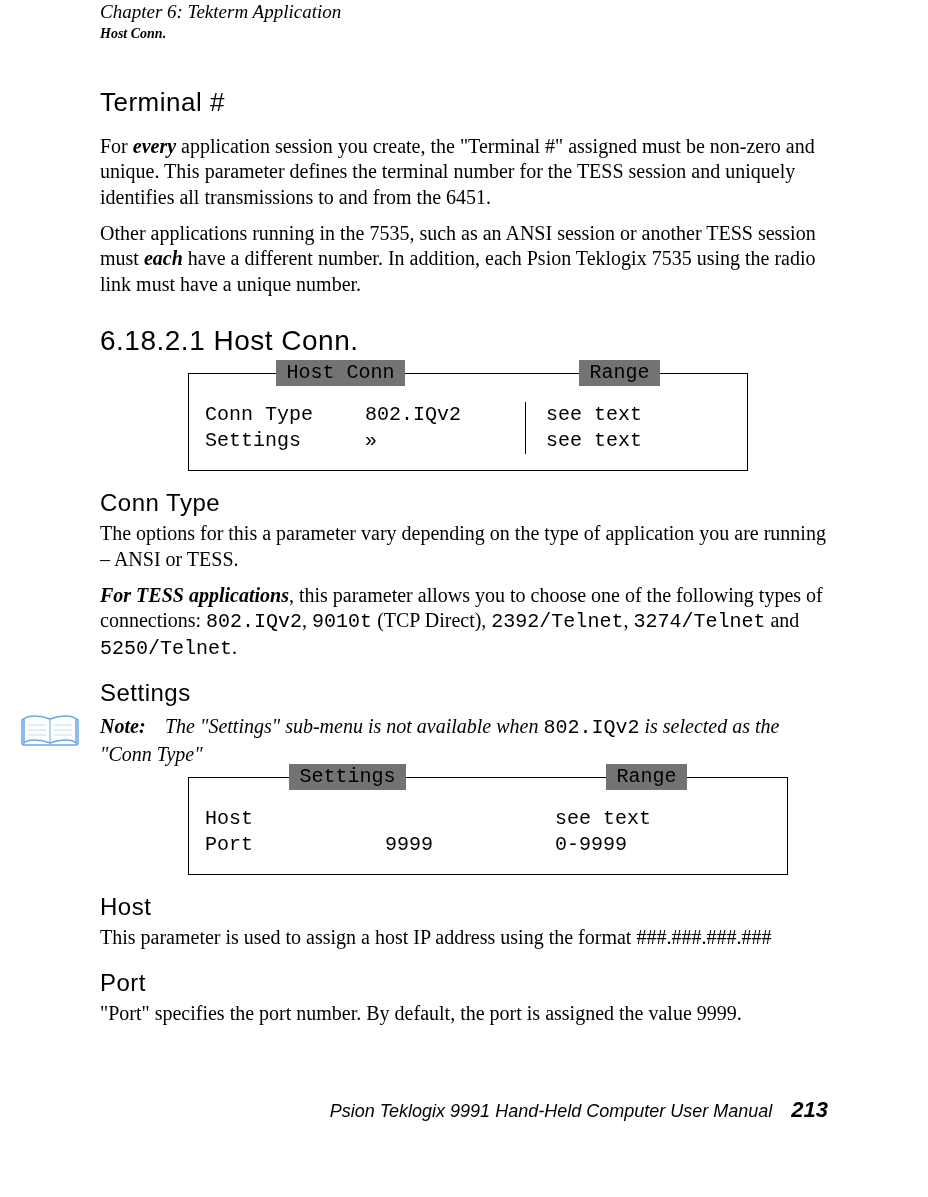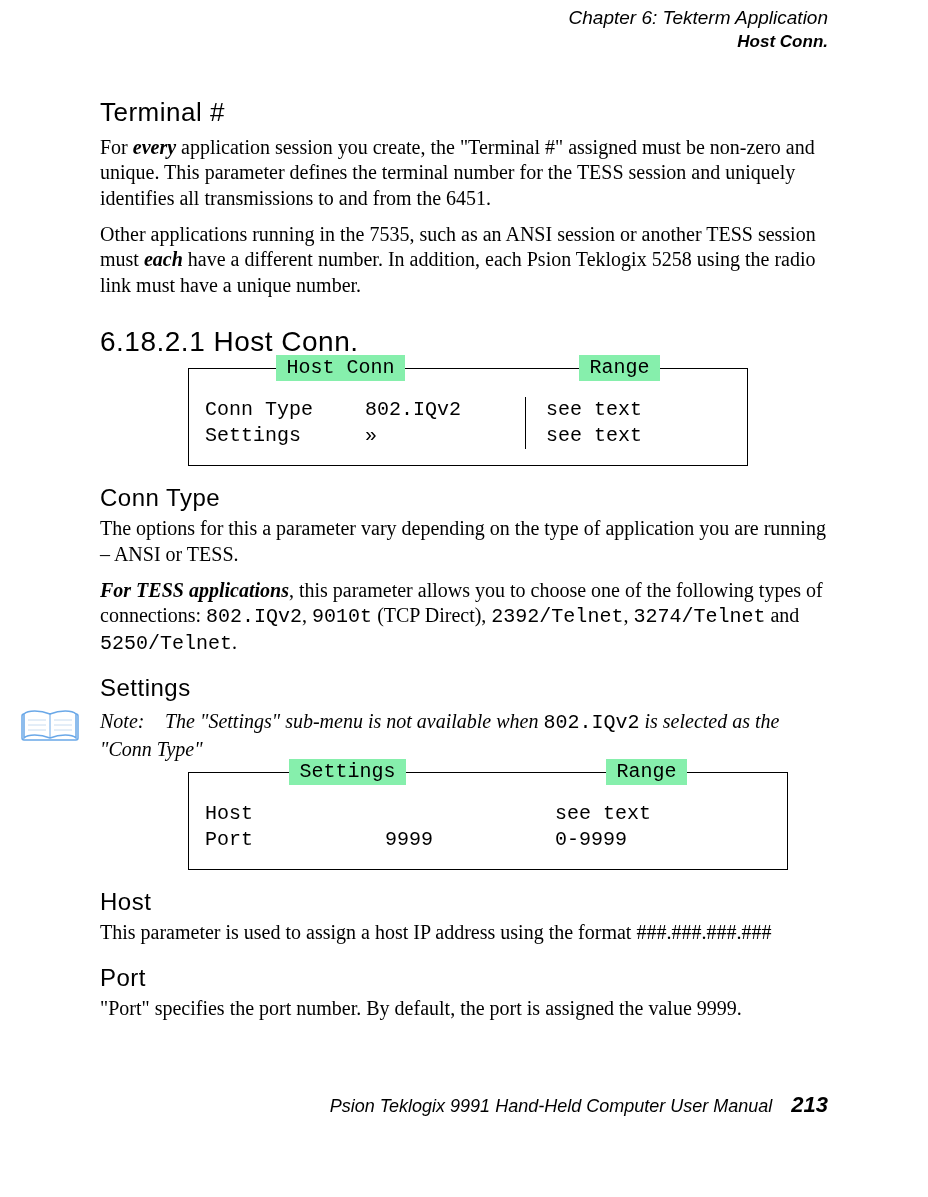--- a/index.html
+++ b/index.html
@@ -8,35 +8,34 @@
     background: #fff;
     font-family: "Times New Roman", Times, serif;
     color: #000;
     width: 928px;
   }
   .page {
     padding: 0 100px 40px 100px;
     box-sizing: border-box;
   }
   .header {
-    text-align: right;
-    font-family: Liberation Sans, sans-serif;
+    text-align: left;
+    font-family: Liberation Serif, serif;
     font-style: italic;
     line-height: 1.3;
-    padding-top: 6px;
   }
   .header .line1 { font-size: 19px; }
-  .header .line2 { font-size: 17px; font-weight: bold; }
+  .header .line2 { font-size: 14px; font-weight: bold; }
   .h-cond {
     font-family: "Arial Narrow", Arial, sans-serif;
     font-stretch: condensed;
     font-size: 26px;
     font-weight: 400;
     margin-top: 44px;
-    margin-bottom: 7px;
+    margin-bottom: 16px;
     letter-spacing: 0.5px;
   }
   .h-cond.section {
     font-size: 28px;
     margin-top: 28px;
   }
   .h-cond.sub {
     font-size: 24px;
     margin-top: 18px;
     margin-bottom: 4px;
@@ -62,21 +61,21 @@
     position: absolute;
     top: -14px;
     left: 0;
     width: 100%;
     display: flex;
     justify-content: space-around;
     font-family: "Courier New", Courier, monospace;
     font-size: 20px;
   }
   .menu-legend span {
-    background: #86efac;
+    background: #737373;
     padding: 0 10px;
   }
   .menu-row {
     display: flex;
   }
   .menu-row .c1 { width: 160px; }
   .menu-row .c2 { width: 160px; border-right: 1.5px solid #000; }
   .menu-row .c3 { padding-left: 20px; }
   .mono { font-family: "Courier New", Courier, monospace; }
   .note-row {
@@ -90,21 +89,21 @@
     height: 38px;
     flex-shrink: 0;
     margin-right: 20px;
   }
   .note-text {
     font-style: italic;
     font-size: 20px;
     line-height: 1.3;
   }
   .note-text .label {
-    font-weight: normal;
+    font-weight: bold;
     display: inline-block;
     width: 60px;
   }
   .footer {
     text-align: right;
     font-family: Arial, Helvetica, sans-serif;
     font-style: italic;
     font-size: 18px;
     margin-top: 70px;
   }
@@ -124,21 +123,21 @@
   <div class="header">
     <div class="line1">Chapter 6: Tekterm Application</div>
     <div class="line2">Host Conn.</div>
   </div>
 
   <div class="h-cond">Terminal #</div>
   <p class="body-text">
     <span>For </span><em class="bi">every</em><span> application session you create, the "Terminal #" assigned must be non-zero and unique. This parameter defines the terminal number for the TESS session and uniquely identifies all transmissions to and from the 6451.</span>
   </p>
   <p class="body-text">
-    <span>Other applications running in the 7535, such as an ANSI session or another TESS session must </span><em class="bi">each</em><span> have a different number. In addition, each Psion Teklogix 5258 using the radio link must have a unique number.</span>
+    <span>Other applications running in the 7535, such as an ANSI session or another TESS session must </span><em class="bi">each</em><span> have a different number. In addition, each Psion Teklogix 7535 using the radio link must have a unique number.</span>
   </p>
 
   <div class="h-cond section">6.18.2.1 Host Conn.</div>
   <div class="menu-box-wrap">
     <div class="menu-box">
       <div class="menu-legend">
         <span>Host Conn</span>
         <span>Range</span>
       </div>
       <div class="menu-row">

